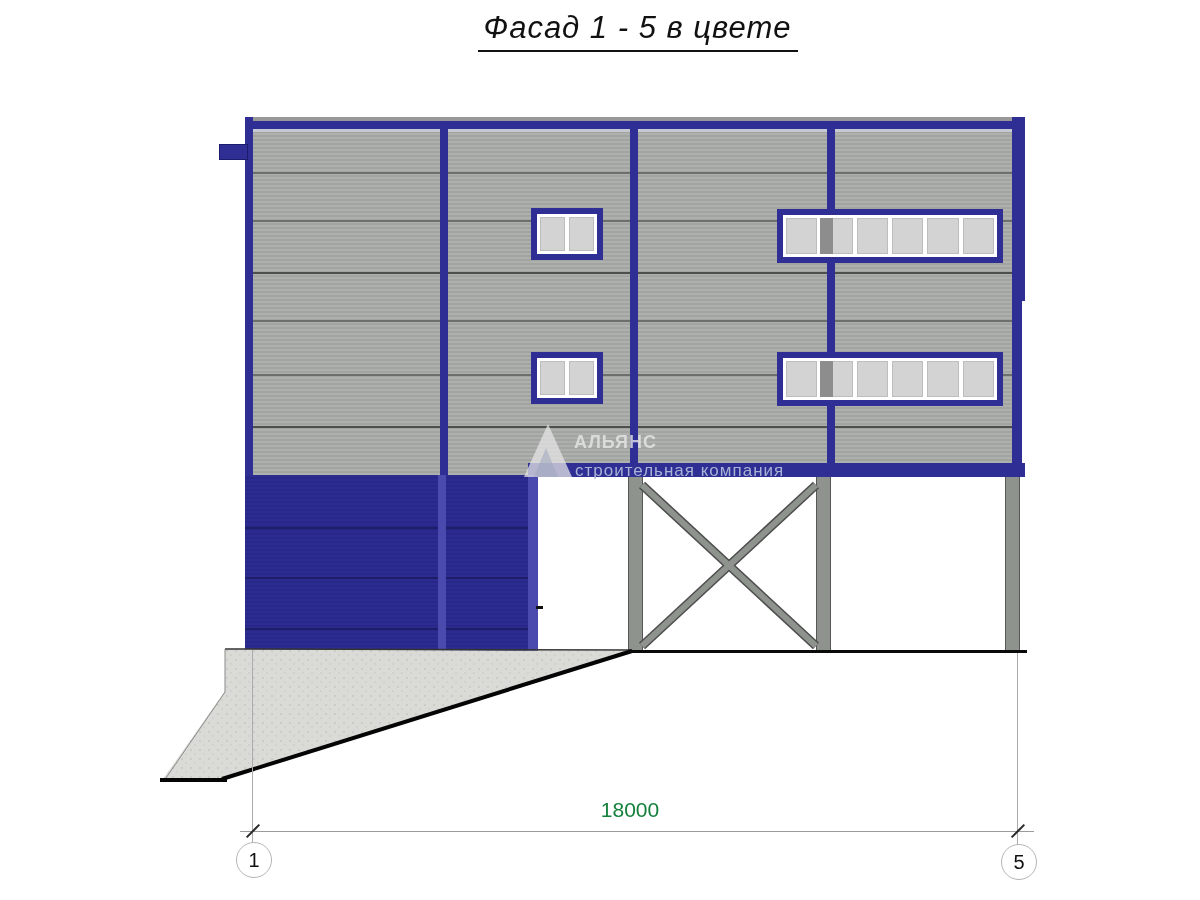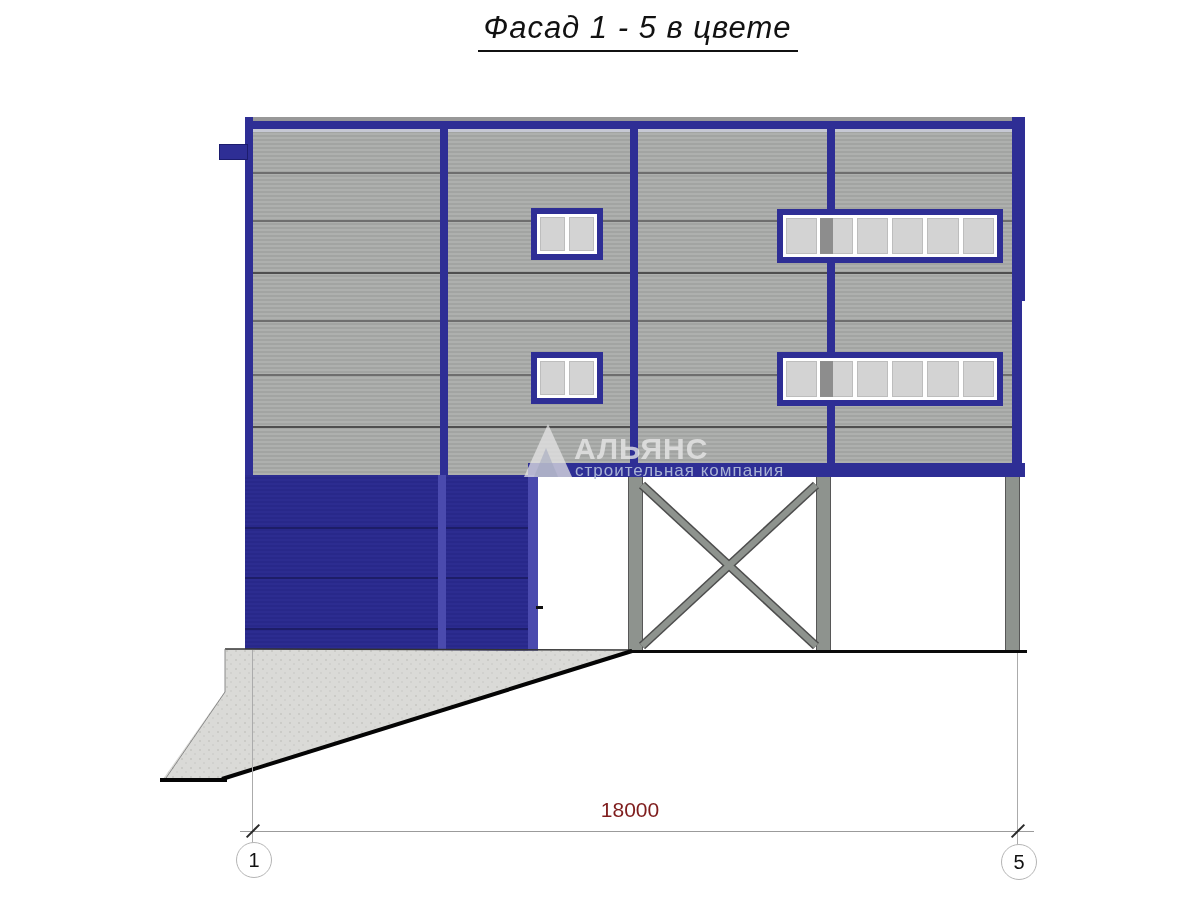--- a/index.html
+++ b/index.html
@@ -40,25 +40,25 @@
   .win-lg{width:226px;height:54px;}
   .col-behind{position:absolute;left:34px;top:0;width:13px;height:100%;background:#8d8d8d;}
   
   .column{top:477px;width:13px;height:175px;background:#8e938e;
           border-left:1px solid #575757;border-right:1px solid #575757;}
   
   .groundline{left:628px;top:650px;width:399px;height:3px;background:#0a0a0a;}
   .extline{width:1px;background:#ababab;}
   .dimline{left:240px;top:831px;width:794px;height:1px;background:#9b9b9b;}
   .tick{width:18px;height:2px;background:#2a2a2a;transform:rotate(-45deg);}
-  .dimlabel{left:560px;top:798px;width:140px;text-align:center;font-size:21px;color:#7f1d1d;}
+  .dimlabel{left:560px;top:798px;width:140px;text-align:center;font-size:21px;color:#15803d;}
   .bubble{width:34px;height:34px;border:1px solid #b5b5b5;border-radius:50%;background:#fff;
           text-align:center;line-height:34px;font-size:20px;color:#111;}
   
-  .wm-name{left:574px;top:432px;font-size:30px;font-weight:bold;letter-spacing:1px;
+  .wm-name{left:574px;top:432px;font-size:18px;font-weight:bold;letter-spacing:1px;
            color:rgba(232,232,232,0.78);}
   .wm-tag{left:575px;top:461px;font-size:17px;letter-spacing:1px;color:rgba(175,185,215,0.95);}
   svg{position:absolute;left:0;top:0;}
 </style>
 </head>
 <body>
 
 <div id="canvas">
 
   <div class="abs" id="title-wrap">

